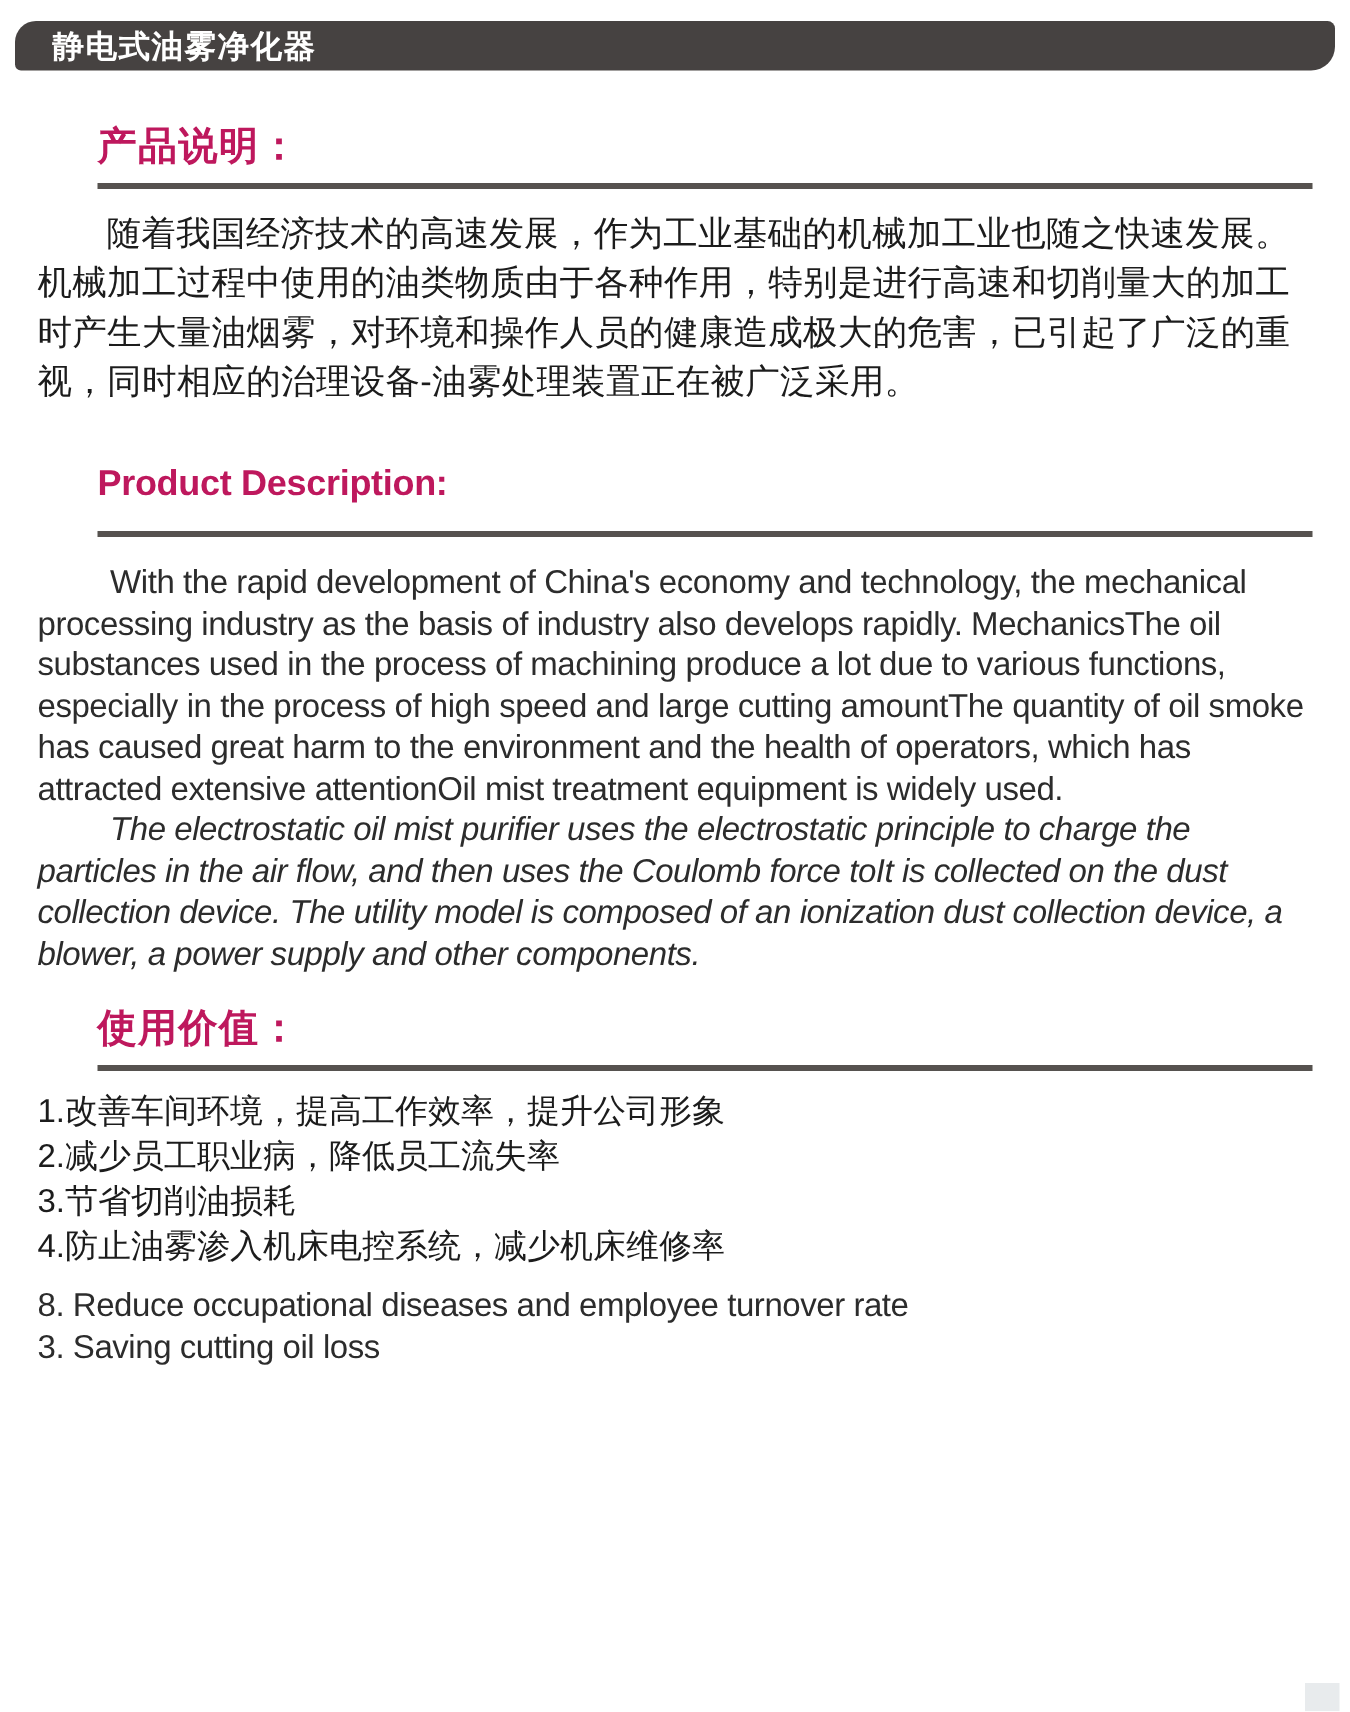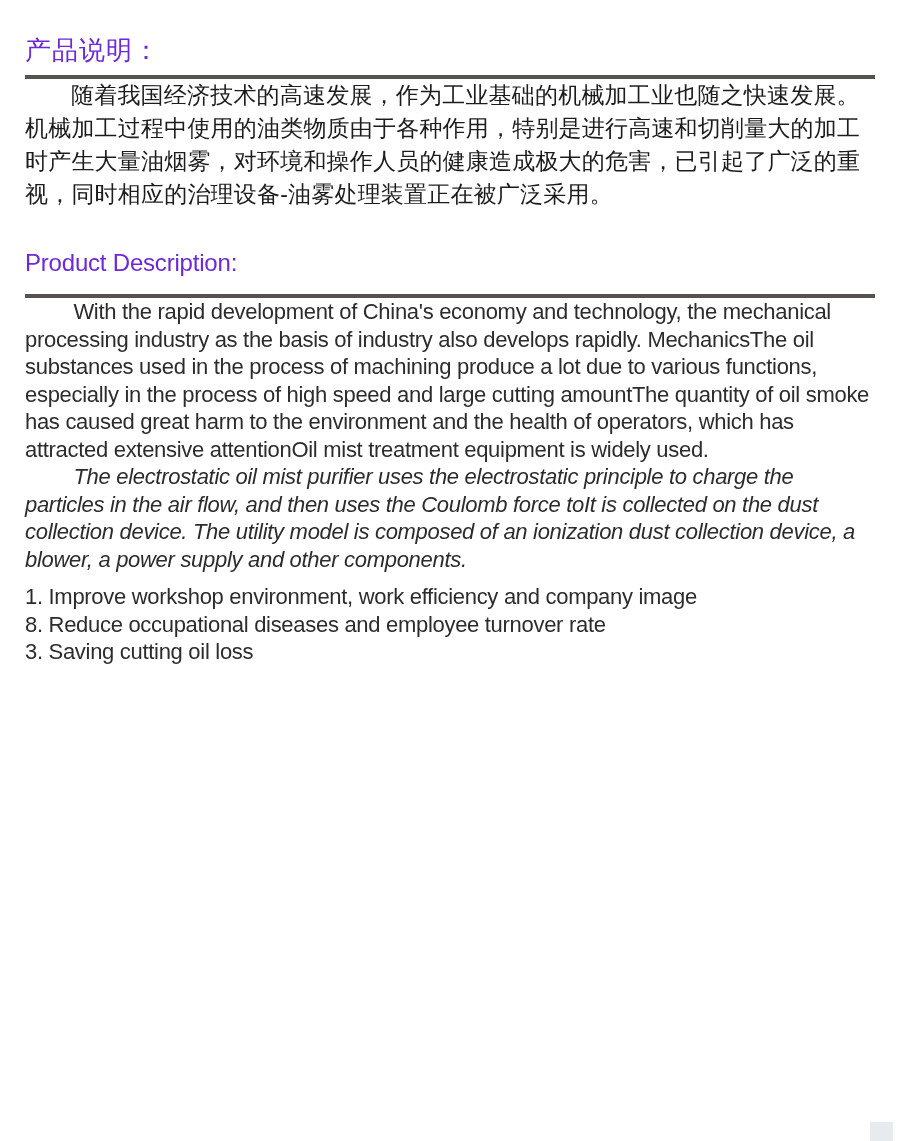--- a/index.html
+++ b/index.html
@@ -27,50 +27,52 @@
   .title-bar .title-text {
     color: #ffffff;
     font-size: 21px;
     font-weight: bold;
     letter-spacing: 1px;
   }
   .content {
     margin: 0 25px;
   }
   .section-heading {
-    font-weight: normal;
-    color: #6d28d9;
+    font-weight: bold;
+    color: #be185d;
     border-bottom: 4px solid #56524f;
+    margin-left: 40px;
   }
   .section-heading.cn {
     font-size: 26px;
     padding-bottom: 7px;
     letter-spacing: 1px;
   }
   .section-heading.en {
     font-size: 24px;
     padding-bottom: 17px;
     letter-spacing: -0.2px;
   }
   .h-product-cn  { margin-top: 33px; }
   .h-product-en  { margin-top: 38px; }
   .h-value-cn    { margin-top: 19px; }
   .h-value-en    { margin-top: 24px; }
 
   .para-cn {
+    margin-top: 13px;
     font-size: 23px;
     line-height: 33px;
     color: #1c1c1c;
     text-indent: 2em;
     letter-spacing: 0.2px;
   }
   .para-cn + .para-cn { margin-top: 0; }
 
   .para-en {
-    margin-top: 0;
+    margin-top: 16px;
     font-size: 22px;
     line-height: 27.5px;
     color: #2c2c2c;
     text-indent: 2.2em;
     letter-spacing: -0.3px;
   }
   .para-en + .para-en { margin-top: 0; font-style: italic; }
 
   .list-cn {
     margin-top: 12px;
@@ -100,39 +102,48 @@
     width: 23px;
     height: 19px;
     background: #e8ebed;
   }
 </style>
 </head>
 <body>
 
 <div class="page">
 
+  <div class="title-bar">
+    <span class="title-text">静电式油雾净化器</span>
+  </div>
 
   <div class="content">
 
     <h2 class="section-heading cn h-product-cn">产品说明：</h2>
 
     <p class="para-cn">随着我国经济技术的高速发展，作为工业基础的机械加工业也随之快速发展。机械加工过程中使用的油类物质由于各种作用，特别是进行高速和切削量大的加工时产生大量油烟雾，对环境和操作人员的健康造成极大的危害，已引起了广泛的重视，同时相应的治理设备-油雾处理装置正在被广泛采用。</p>
 
 
     <h2 class="section-heading en h-product-en">Product Description:</h2>
 
     <p class="para-en">With the rapid development of China's economy and technology, the mechanical processing industry as the basis of industry also develops rapidly. MechanicsThe oil substances used in the process of machining produce a lot due to various functions, especially in the process of high speed and large cutting amountThe quantity of oil smoke has caused great harm to the environment and the health of operators, which has attracted extensive attentionOil mist treatment equipment is widely used.</p>
 
     <p class="para-en">The electrostatic oil mist purifier uses the electrostatic principle to charge the particles in the air flow, and then uses the Coulomb force toIt is collected on the dust collection device. The utility model is composed of an ionization dust collection device, a blower, a power supply and other components.</p>
 
+    <h2 class="section-heading cn h-value-cn">使用价值：</h2>
 
+    <ul class="list-cn">
+      <li>1.改善车间环境，提高工作效率，提升公司形象</li>
+      <li>2.减少员工职业病，降低员工流失率</li>
+      <li>3.节省切削油损耗</li>
+      <li>4.防止油雾渗入机床电控系统，减少机床维修率</li>
+    </ul>
 
 
     <ul class="list-en">
-      <li>1. Improve workshop environment, work efficiency and company image</li>
       <li>8. Reduce occupational diseases and employee turnover rate</li>
       <li>3. Saving cutting oil loss</li>
     </ul>
 
   </div>
 
   <div class="corner-square"></div>
 
 </div>
 

